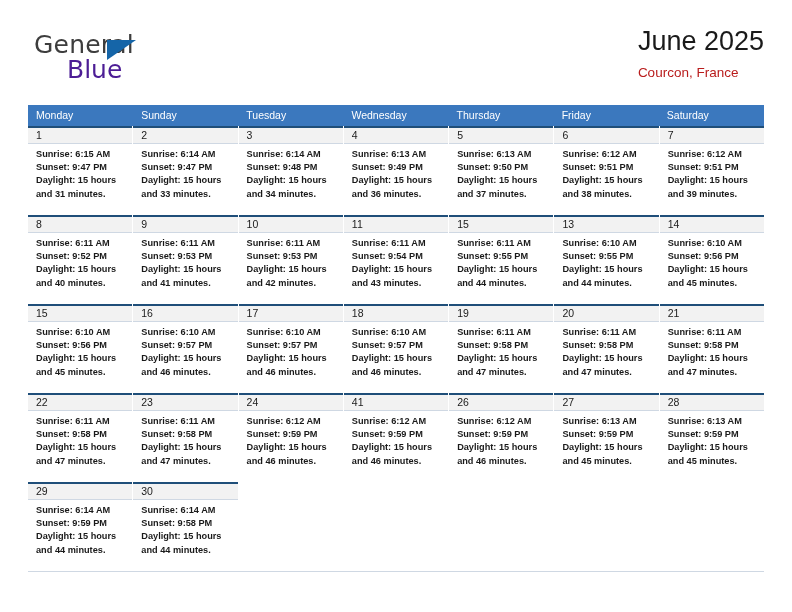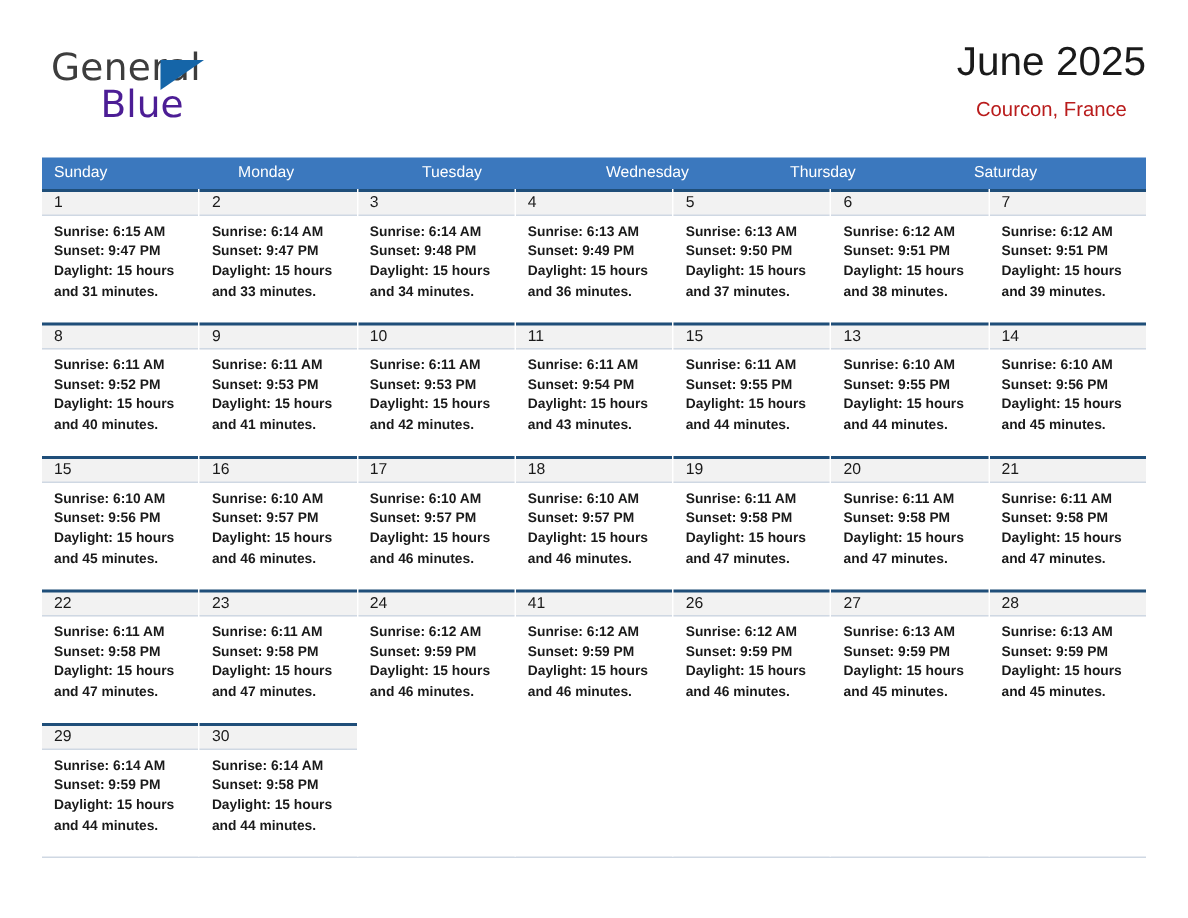--- a/index.html
+++ b/index.html
@@ -65,21 +65,21 @@
     width: 0;
     height: 0;
     border-left: 29px solid #1565a8;
     border-bottom: 20px solid transparent;
   }
 
   .title-block {
     position: absolute;
     right: 0;
     top: 0;
-    text-align: center;
+    text-align: left;
   }
   .cal-title {
     font-size: 27px;
     color: #1a1a1a;
     font-weight: 400;
     line-height: 1.15;
     white-space: nowrap;
     font-family: "Liberation Sans", sans-serif;
   }
   .cal-subtitle {
@@ -176,25 +176,26 @@
 
     <div class="title-block">
       <div class="cal-title">June 2025</div>
       <div class="cal-subtitle">Courcon, France</div>
     </div>
 
   </div>
 
   <div class="calendar">
     <div class="weekday-row" id="weekday-row">
+        <div class="weekday">Monday</div>
         <div class="weekday">Sunday</div>
-        <div class="weekday">Monday</div>
         <div class="weekday">Tuesday</div>
         <div class="weekday">Wednesday</div>
         <div class="weekday">Thursday</div>
+        <div class="weekday">Friday</div>
         <div class="weekday">Saturday</div>
       </div>
     <div id="weeks-container">
         <div class="week-row">
           <div class="day-cell">
             <div class="daynum-band">
               <div class="daynum">1</div>
             </div>
             <div class="day-body">
               <div class="day-line">Sunrise: 6:15 AM</div>

